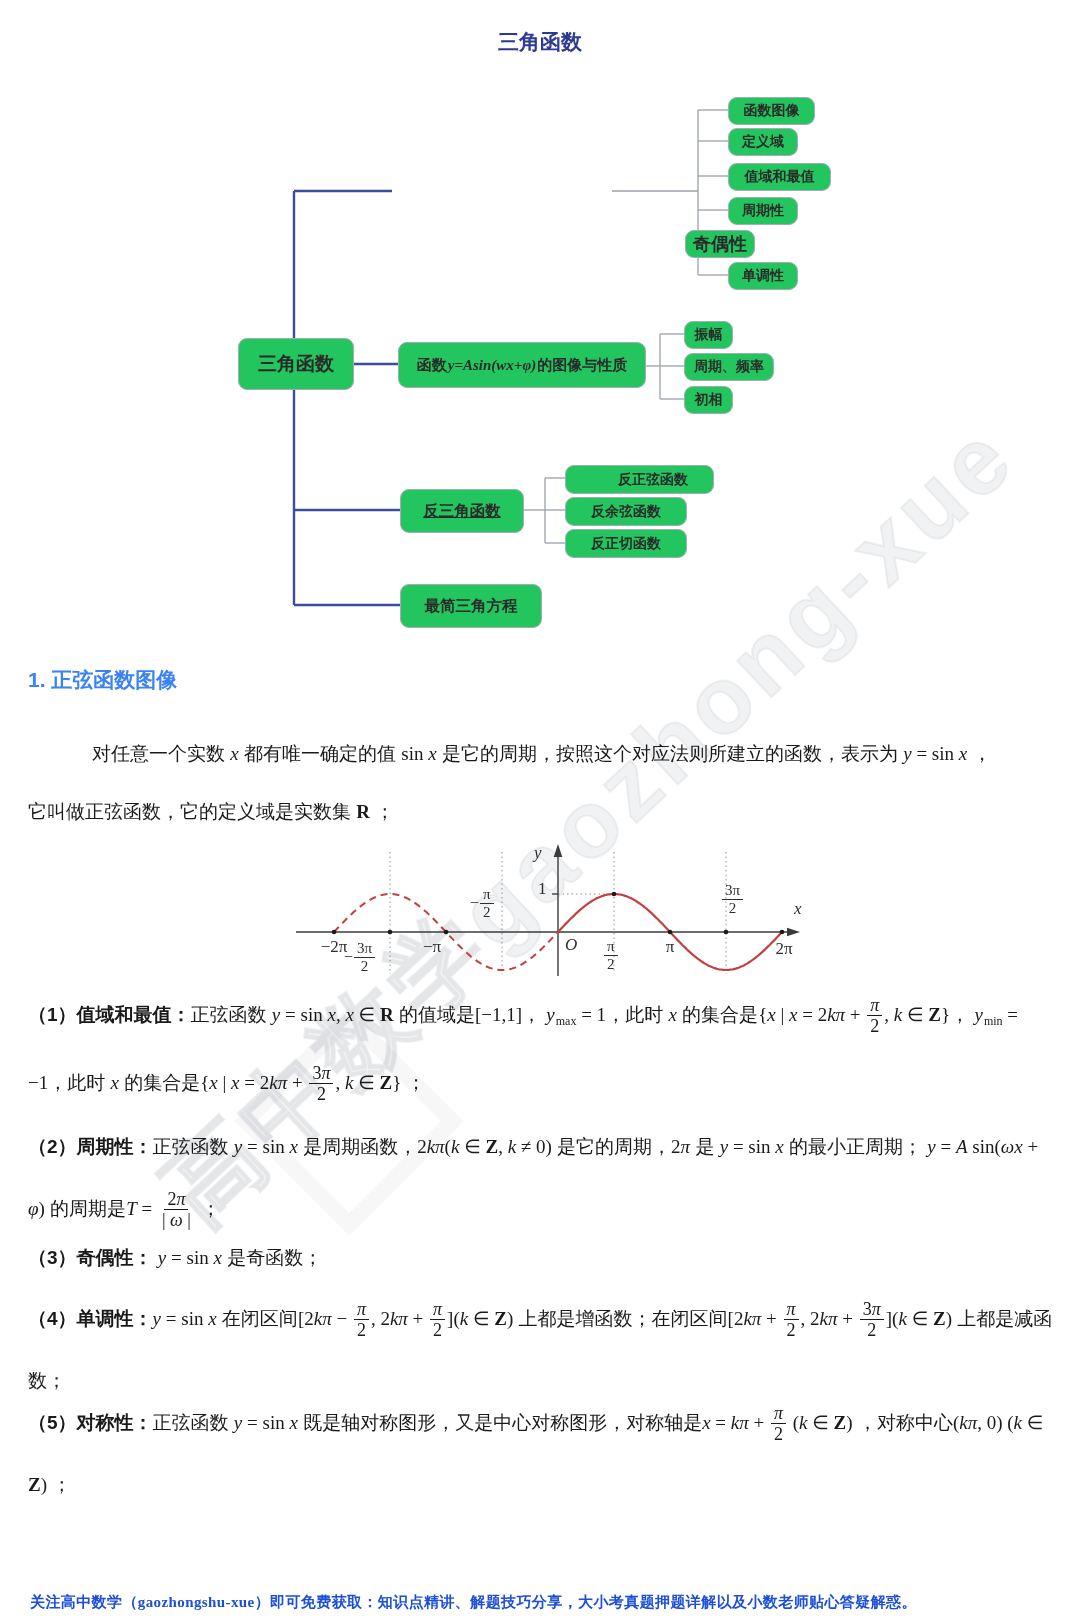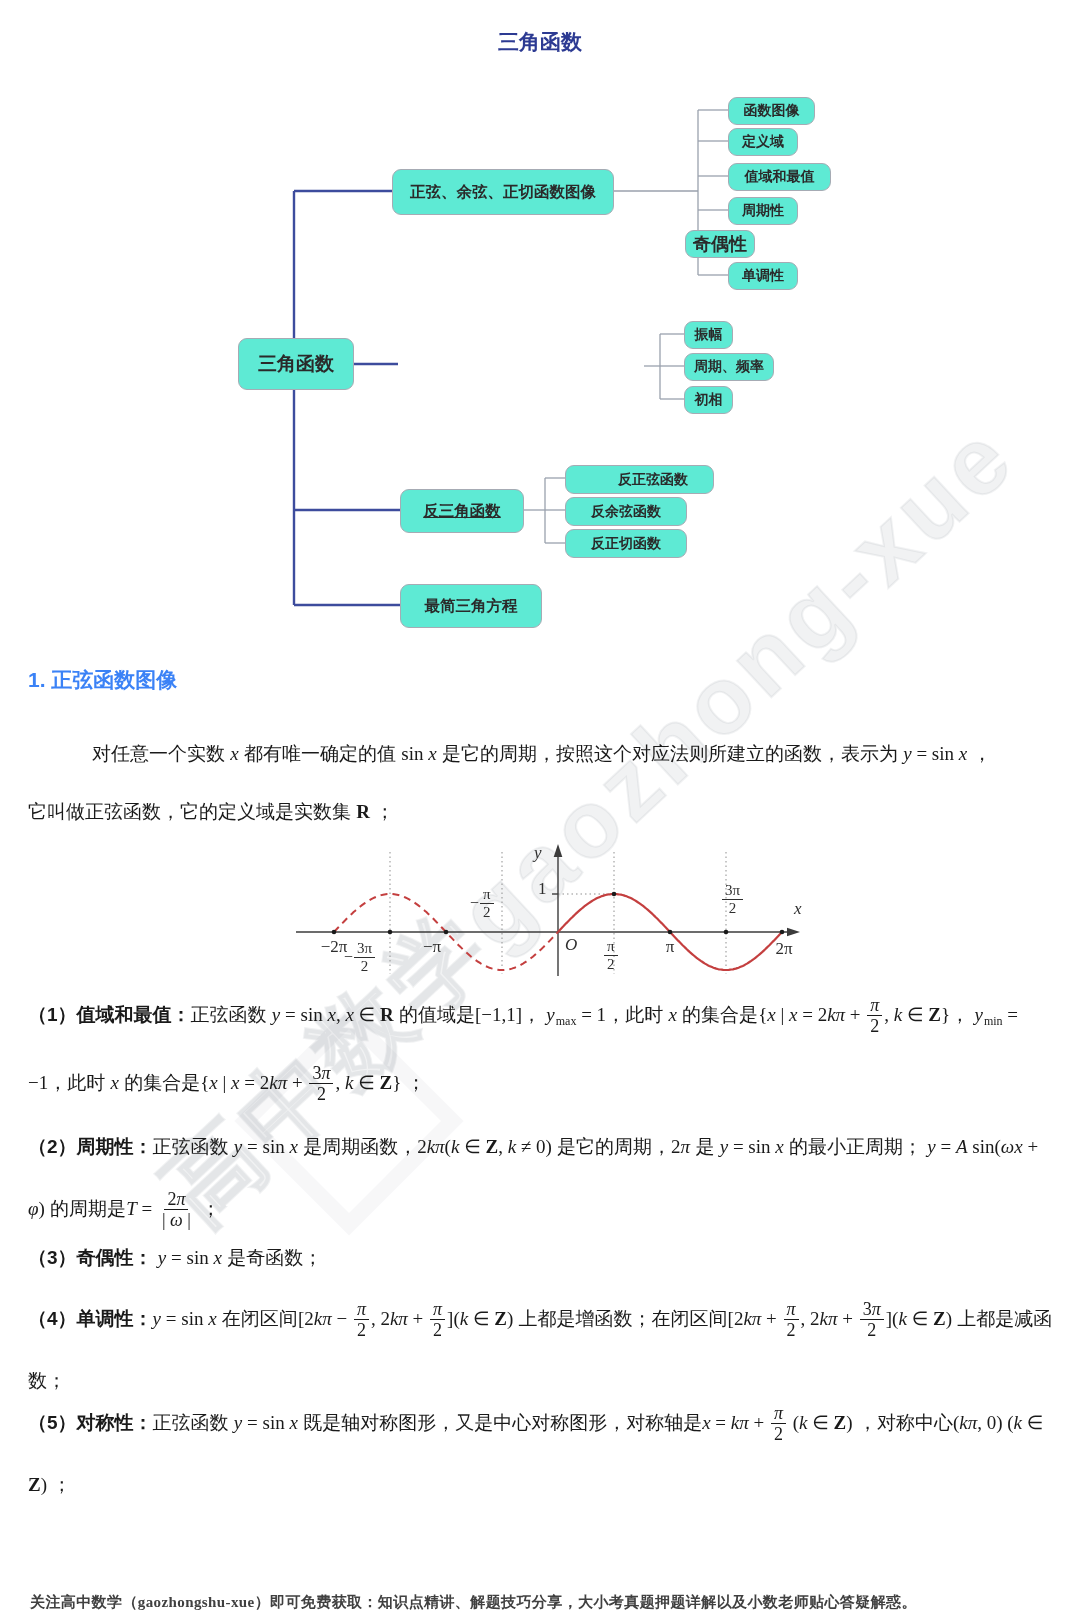--- a/index.html
+++ b/index.html
@@ -21,21 +21,21 @@
   }
   
   .doc-title{position:absolute;top:28px;left:0;width:100%;text-align:center;
     font-size:21px;font-weight:bold;color:#2c3a92;z-index:2;}
   .sec-heading{position:absolute;left:28px;top:666px;font-size:21px;font-weight:bold;color:#3b82f6;z-index:2;}
   
   #mindmap{position:absolute;left:0;top:86px;width:1080px;height:560px;z-index:1;}
   #mindmap svg{position:absolute;left:0;top:0;z-index:1;}
   .mbox{
     position:absolute;display:flex;align-items:center;justify-content:center;
-    background:#5eead4;border:1.4px solid #a6abb4;border-radius:9px;
+    background:#22c55e;border:1.4px solid #a6abb4;border-radius:9px;
     font-family:"Liberation Serif",serif;font-weight:600;color:#2a2a2a;z-index:2;
     white-space:nowrap;
   }
   .mmath{font-style:italic;font-weight:700;font-family:"Liberation Serif",serif;padding:0 1px;}
   
   .para{position:absolute;left:28px;width:1026px;font-size:19px;color:#1a1a1a;z-index:2;}
   .sg-t{}
   .sg-b{font-weight:700;}
   .sg-i{font-family:"Liberation Serif",serif;font-style:italic;}
   .sg-r{font-family:"Liberation Serif",serif;}
@@ -52,21 +52,21 @@
   .gl{position:absolute;font-family:"Liberation Serif",serif;font-size:17px;color:#2e2e2e;
     text-align:center;line-height:1;z-index:3;}
   .git{font-style:italic;}
   .gfrw{display:flex;align-items:center;}
   .gsign{font-size:16px;margin-right:1px;}
   .gfr{display:inline-flex;flex-direction:column;align-items:center;font-size:15px;line-height:1.12;}
   .gfr .n{border-bottom:1px solid #2e2e2e;padding:0 3px;}
   .gfr .d{padding:0 3px;}
   
   .footer{position:absolute;left:30px;top:1593px;width:1030px;font-size:15px;font-weight:bold;
-    color:#404040;font-family:"Liberation Serif",serif;letter-spacing:0.4px;z-index:2;}
+    color:#1d4ed8;font-family:"Liberation Serif",serif;letter-spacing:0.4px;z-index:2;}
 </style>
 </head>
 <body>
 
 <div class="wm">高中数学gaozhong-xue</div>
 <div class="wm-logo"></div>
 
 <div class="doc-title">三角函数</div>
 
 <div id="mindmap">
@@ -95,22 +95,26 @@
       <path d="M522 424 L545 424"></path>
         <path d="M545 392 L545 457"></path>
       <path d="M545 392 L565 392"></path>
         <path d="M545 424 L565 424"></path>
         <path d="M545 457 L565 457"></path>
     </g>
   </svg>
 
   <div class="mbox" style="left:238px;top:252px;width:114px;height:50px;font-size:19px;">三角函数</div>
 
-  <div class="mbox" style="left:392px;top:83px;width:220px;height:44px;font-size:15.5px;">正弦、余弦、正切函数图像</div>
-
+
+  <div class="mbox" style="left:398px;top:256px;width:246px;height:44px;font-size:15px;">
+    <span>函数</span>
+      <span class="mmath">y=Asin(wx+φ)</span>
+      <span>的图像与性质</span>
+  </div>
 
   <div class="mbox" style="left:400px;top:403px;width:122px;height:42px;font-size:15.5px;text-decoration:underline;">反三角函数</div>
 
   <div class="mbox" style="left:400px;top:498px;width:140px;height:42px;font-size:15.5px;">最简三角方程</div>
 
   <div class="mbox" style="left:728px;top:11px;width:85px;height:26px;font-size:14px;">函数图像</div>
   <div class="mbox" style="left:728px;top:42px;width:68px;height:26px;font-size:14px;">定义域</div>
   <div class="mbox" style="left:728px;top:77px;width:101px;height:26px;font-size:14px;">值域和最值</div>
   <div class="mbox" style="left:728px;top:111px;width:68px;height:26px;font-size:14px;">周期性</div>
   <div class="mbox" style="left:685px;top:144px;width:68px;height:26px;font-size:18px;">奇偶性</div>

